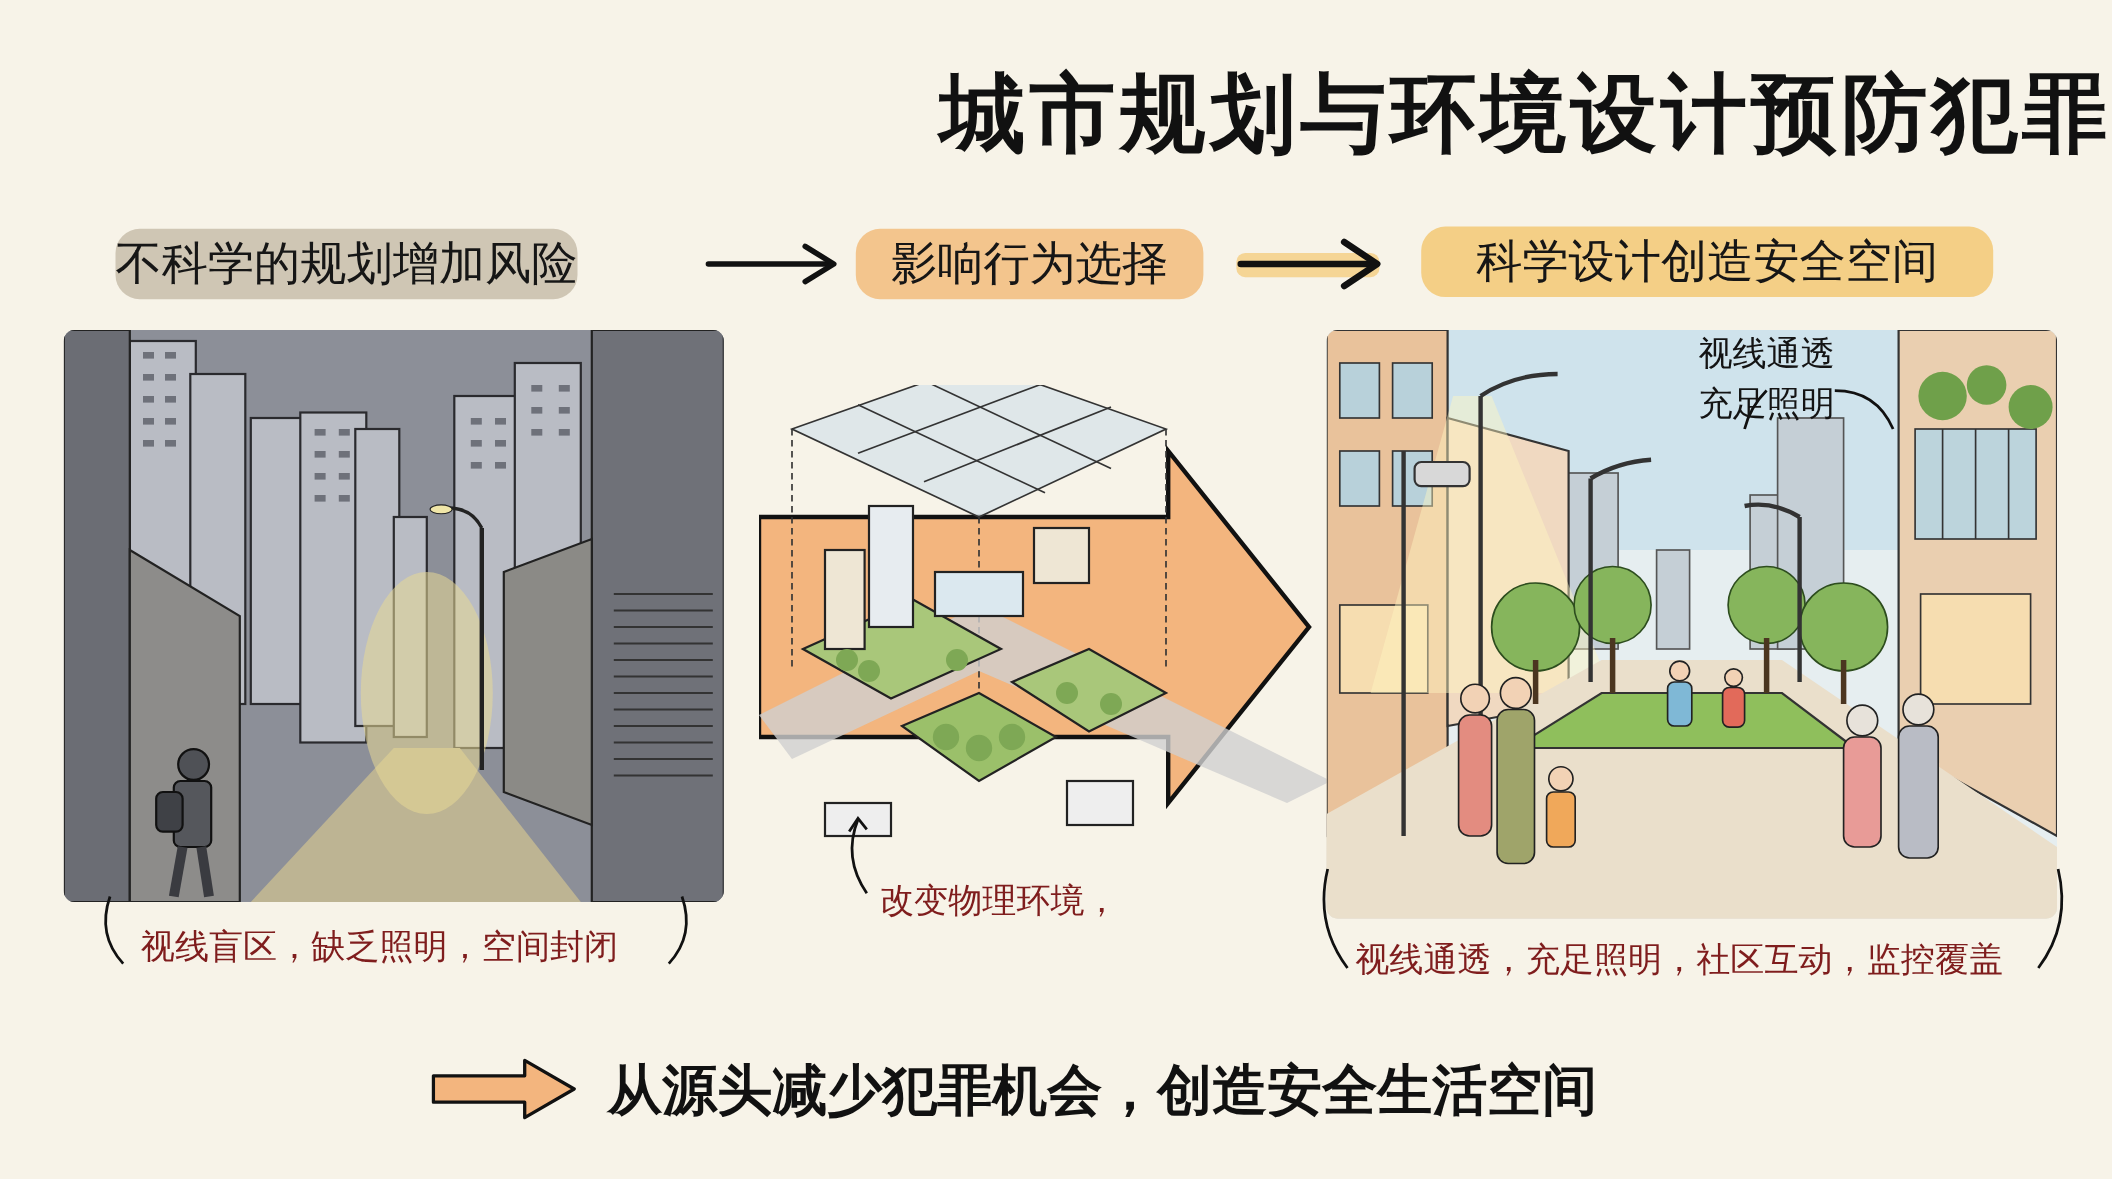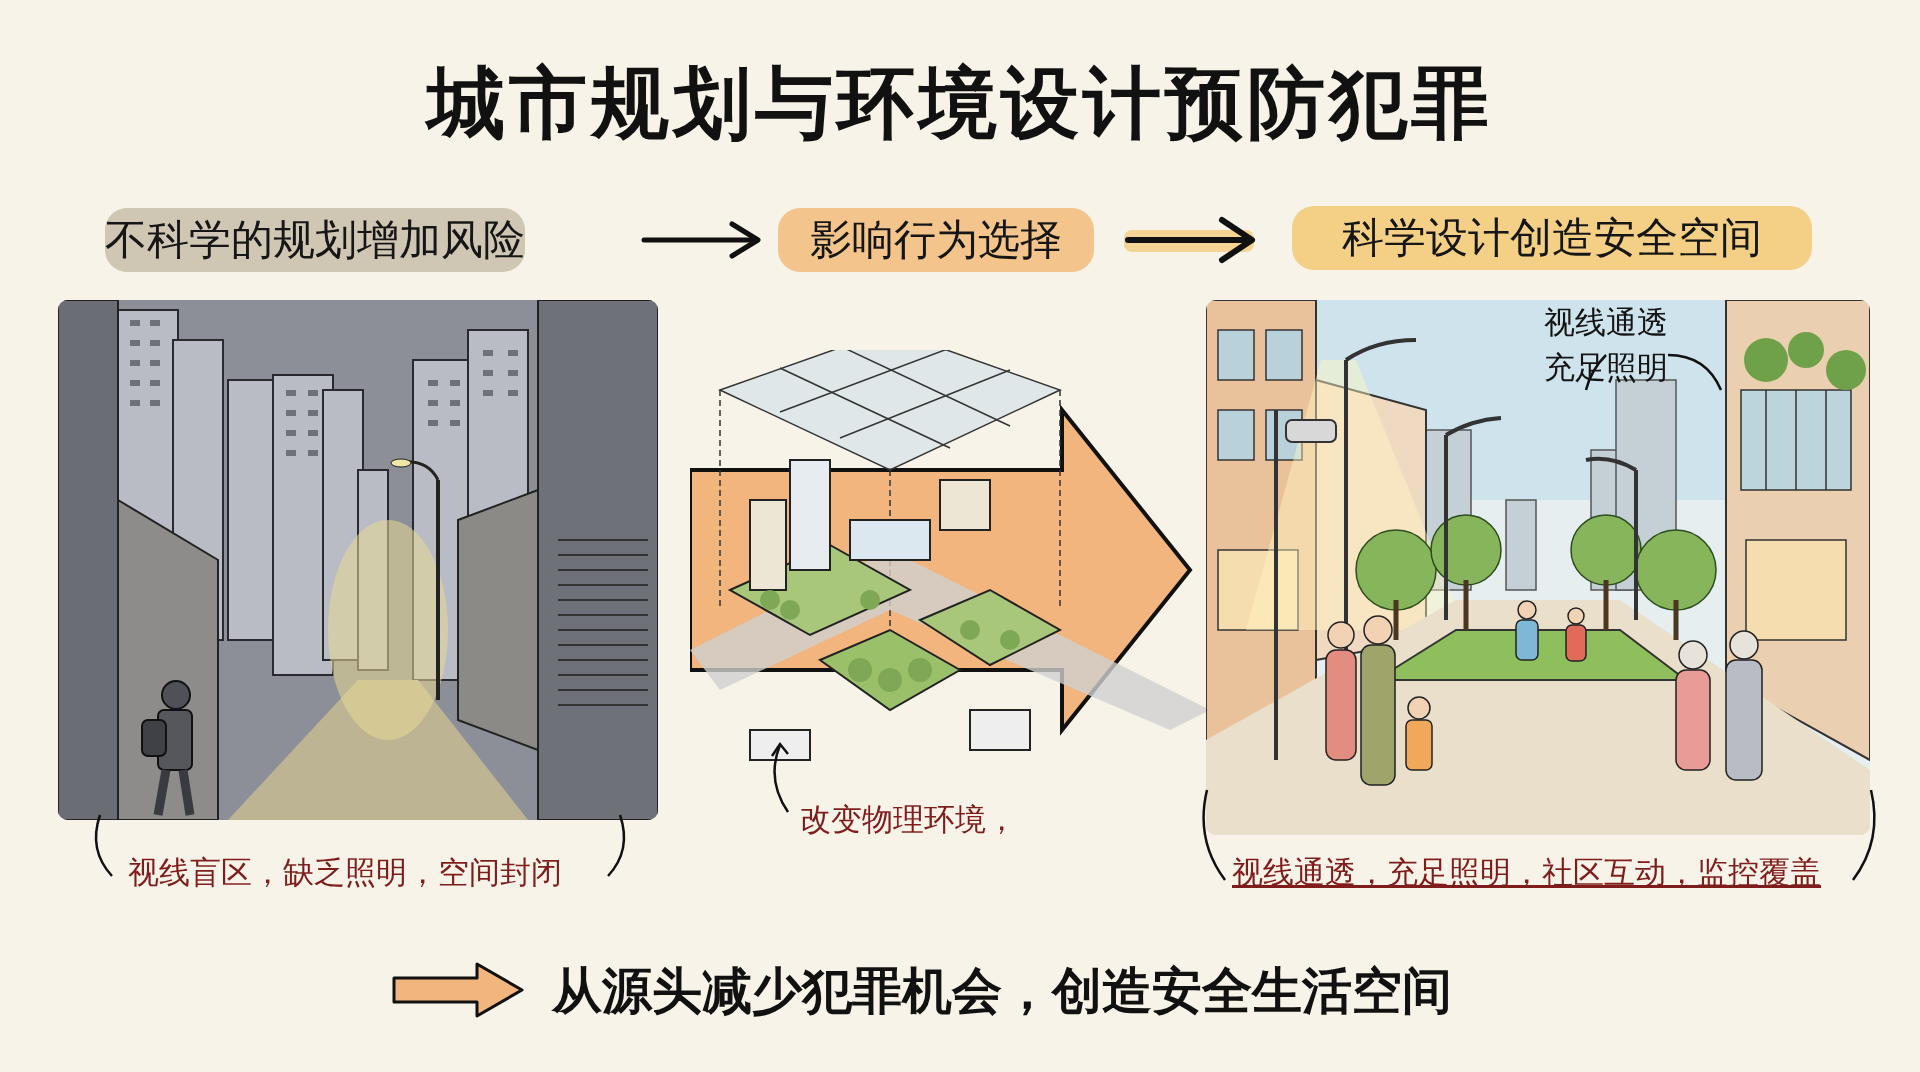--- a/index.html
+++ b/index.html
@@ -7,21 +7,21 @@
   body {
     background: #f7f3e8;
     font-family: "DejaVu Sans", "Liberation Sans", sans-serif;
     color: #151515;
     position: relative;
   }
   .abs { position: absolute; }
 
   
   .title {
-    position: absolute; left: 0; top: 52px; width: 1920px; text-align: center;
+    position: absolute; left: 0; top: 52px; width: 1920px; text-align: right;
     font-size: 78px; font-weight: bold; letter-spacing: 4px; color: #111;
   }
 
   
   .pill {
     position: absolute; height: 64px; border-radius: 22px;
     display: flex; align-items: center; justify-content: center;
     font-size: 42px; color: #161616; white-space: nowrap;
   }
   .pill-1 { left: 105px; top: 208px; width: 420px; background: #cfc6b4; }
@@ -40,23 +40,23 @@
   .panel-right {
     left: 1206px; top: 300px; width: 664px; height: 535px;
     border-radius: 10px;
     background: linear-gradient(180deg, #cfe4ee 0%, #f4eed2 45%, #e6dcc4 70%, #d9cfb8 100%);
   }
   .panel-mid { left: 690px; top: 350px; width: 520px; height: 430px; }
 
   .caption {
     position: absolute; font-size: 31px; color: #7f1d1d; white-space: nowrap;
   }
-  .cap-left { left: 128px; top: 840px; margin-top: 12px; }
+  .cap-left { left: 128px; top: 840px; }
   .cap-mid { left: 800px; top: 797px; line-height: 44px; }
-  .cap-right { left: 1232px; top: 852px; text-decoration: underline; }
+  .cap-right { left: 1232px; top: 852px; }
 
   .overlay-note {
     position: absolute; left: 1544px; top: 300px; font-size: 31px; line-height: 45px;
     color: #141414; text-align: center;
   }
 
   .conclusion {
     position: absolute; left: 552px; top: 958px; font-size: 50px; font-weight: bold; color: #111;
     white-space: nowrap;
   }

